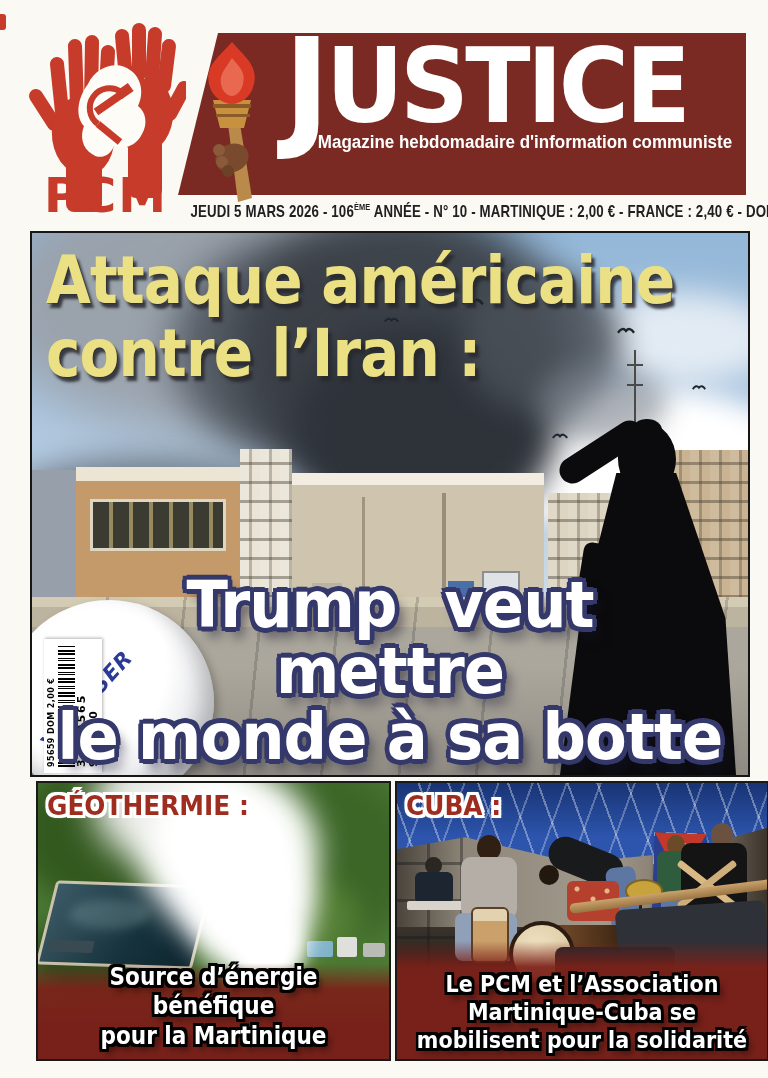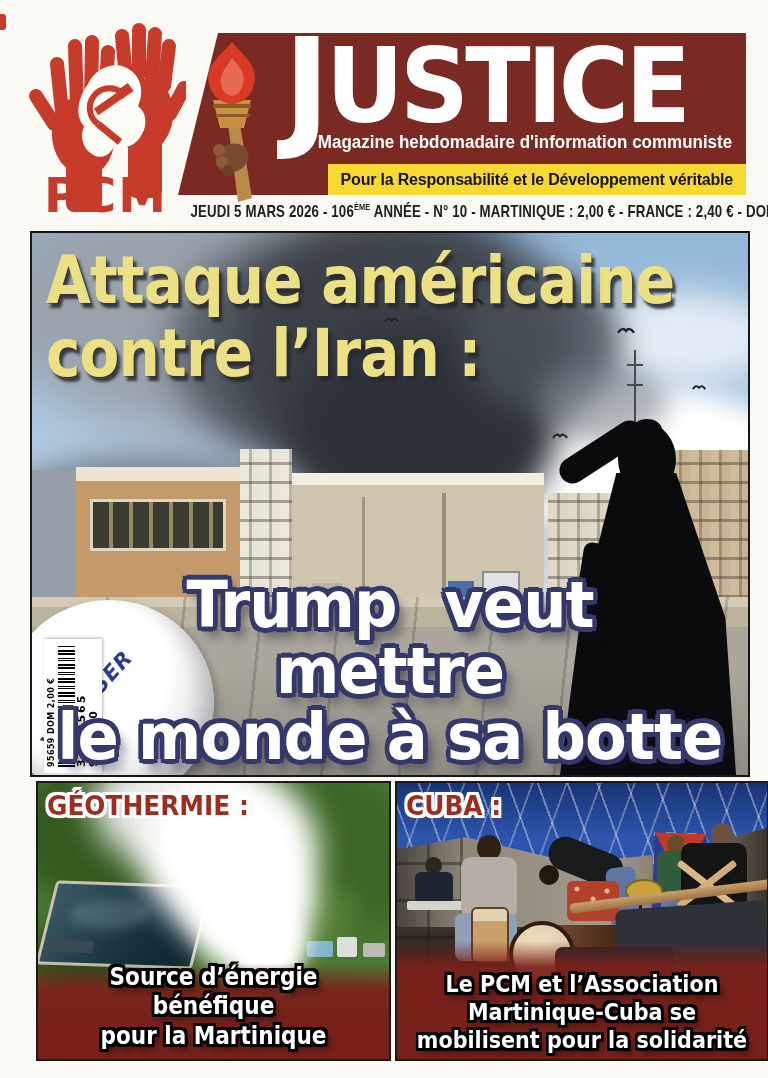--- a/index.html
+++ b/index.html
@@ -148,21 +148,20 @@
     </g>
     <text x="80" y="192" text-anchor="middle" fill="#c63b2a" style="font:700 48px 'DejaVu Sans',sans-serif;letter-spacing:2px">PCM</text>
   </svg>
 
   <div class="masthead">
     <div class="justice">
       <span class="j1">J</span>
         <span class="j2">USTICE</span>
     </div>
     <div class="mh-sub">Magazine hebdomadaire d'information communiste</div>
-    <div class="mh-tag">Pour la Responsabilité et le Développement véritable</div>
   </div>
 
   <svg class="torch" viewBox="0 0 92 166">
     <polygon points="42,84 54,84 66,158 52,162" fill="#b98a4a"></polygon>
     <ellipse cx="46" cy="118" rx="17" ry="14" fill="#7a4a2e" transform="rotate(-22 46 118)"></ellipse>
     <circle cx="33" cy="110" r="6" fill="#8a5a3b"></circle>
     <circle cx="36" cy="122" r="6" fill="#8a5a3b"></circle>
     <circle cx="42" cy="131" r="6" fill="#6b4227"></circle>
     <polygon points="27,60 65,60 58,88 34,88" fill="#c8913f"></polygon>
     <rect x="27" y="64" width="38" height="4" fill="#8a5a28"></rect>

